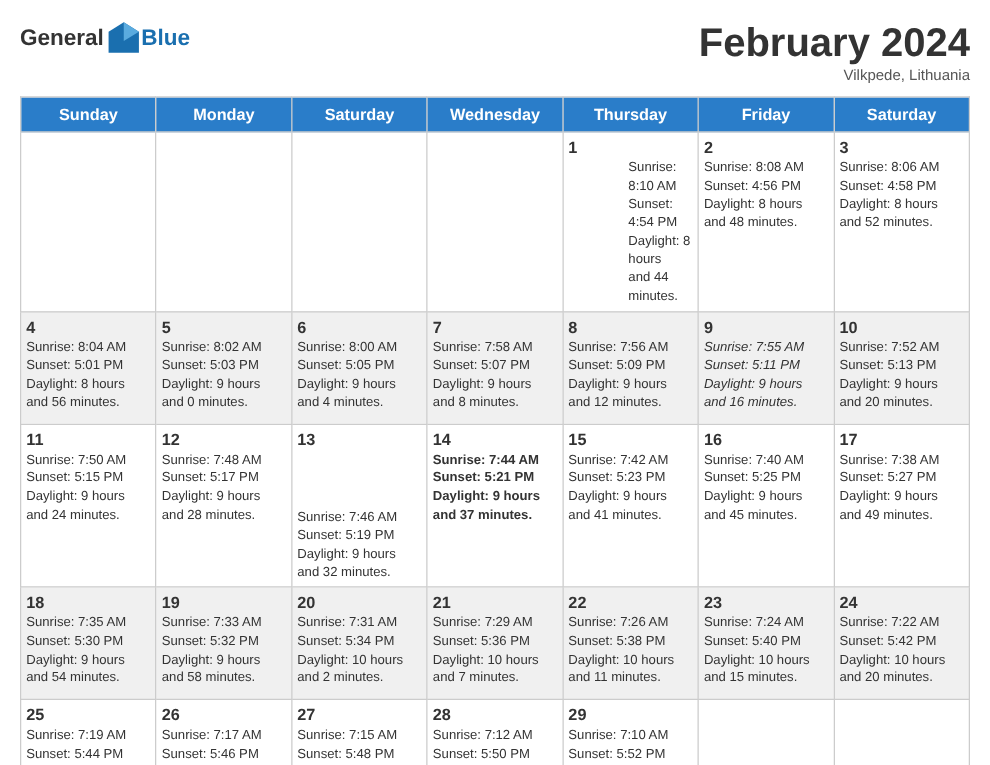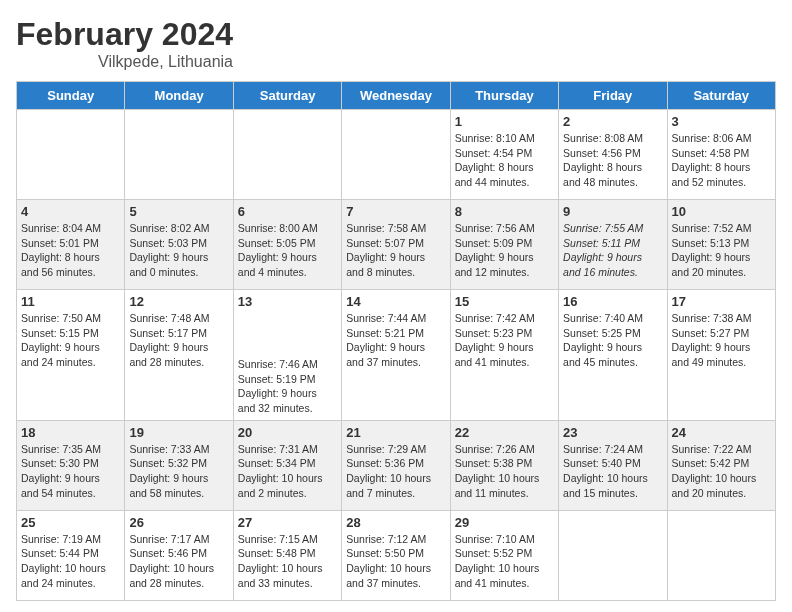--- a/index.html
+++ b/index.html
@@ -37,21 +37,21 @@
     }
     .title-area {
       text-align: right;
     }
     .month-title {
       font-size: 32px;
       font-weight: bold;
       color: #333;
     }
     .location-title {
-      font-size: 16px;
+      font-size: 12px;
       color: #555;
     }
     table {
       width: 100%;
       border-collapse: collapse;
       table-layout: fixed;
     }
     thead tr th {
       background-color: #2a7dc9;
       color: #fff;
@@ -84,20 +84,28 @@
     .day-info {
       font-size: 10.5px;
       line-height: 1.4;
       color: #333;
     }
   </style>
 </head>
 <body>
 
 <div class="header-area">
+  <div class="logo">
+    <span class="logo-text-general">General</span>
+    <svg class="logo-icon" viewBox="0 0 30 30">
+      <polygon points="15,2 28,10 28,28 2,28 2,10" fill="#1a6faf"></polygon>
+      <polygon points="15,2 28,10 15,18" fill="#5aabdf"></polygon>
+    </svg>
+    <span class="logo-text-blue">Blue</span>
+  </div>
   <div class="title-area">
     <div class="month-title">February 2024</div>
     <div class="location-title">Vilkpede, Lithuania</div>
   </div>
 </div>
 
 <table>
   <thead>
     <tr id="weekday-header">
     <th>Sunday</th>
@@ -110,21 +118,21 @@
       </tr>
   </thead>
   <tbody id="calendar-body">
   <tr>
         <td></td>
         <td></td>
         <td></td>
         <td></td>
         <td>
           <span class="day-number">1</span>
-          <div class="day-info" style="white-space: pre-line;">Sunrise: 8:10 AM
+          <div class="day-info" style="white-space: pre-line; margin-left: 48px;">Sunrise: 8:10 AM
 Sunset: 4:54 PM
 Daylight: 8 hours
 and 44 minutes.</div>
         </td>
         <td>
           <span class="day-number">2</span>
           <div class="day-info" style="white-space: pre-line;">Sunrise: 8:08 AM
 Sunset: 4:56 PM
 Daylight: 8 hours
 and 48 minutes.</div>
@@ -205,21 +213,21 @@
         </td>
         <td>
           <span class="day-number">13</span>
           <div class="day-info" style="white-space: pre-line; margin-top: 48px;">Sunrise: 7:46 AM
 Sunset: 5:19 PM
 Daylight: 9 hours
 and 32 minutes.</div>
         </td>
         <td>
           <span class="day-number">14</span>
-          <div class="day-info" style="white-space: pre-line;">Sunrise: 7:44 AM
+          <div class="day-info" style="white-space: pre-line; font-weight: bold;">Sunrise: 7:44 AM
 Sunset: 5:21 PM
 Daylight: 9 hours
 and 37 minutes.</div>
         </td>
         <td>
           <span class="day-number">15</span>
           <div class="day-info" style="white-space: pre-line;">Sunrise: 7:42 AM
 Sunset: 5:23 PM
 Daylight: 9 hours
 and 41 minutes.</div>

